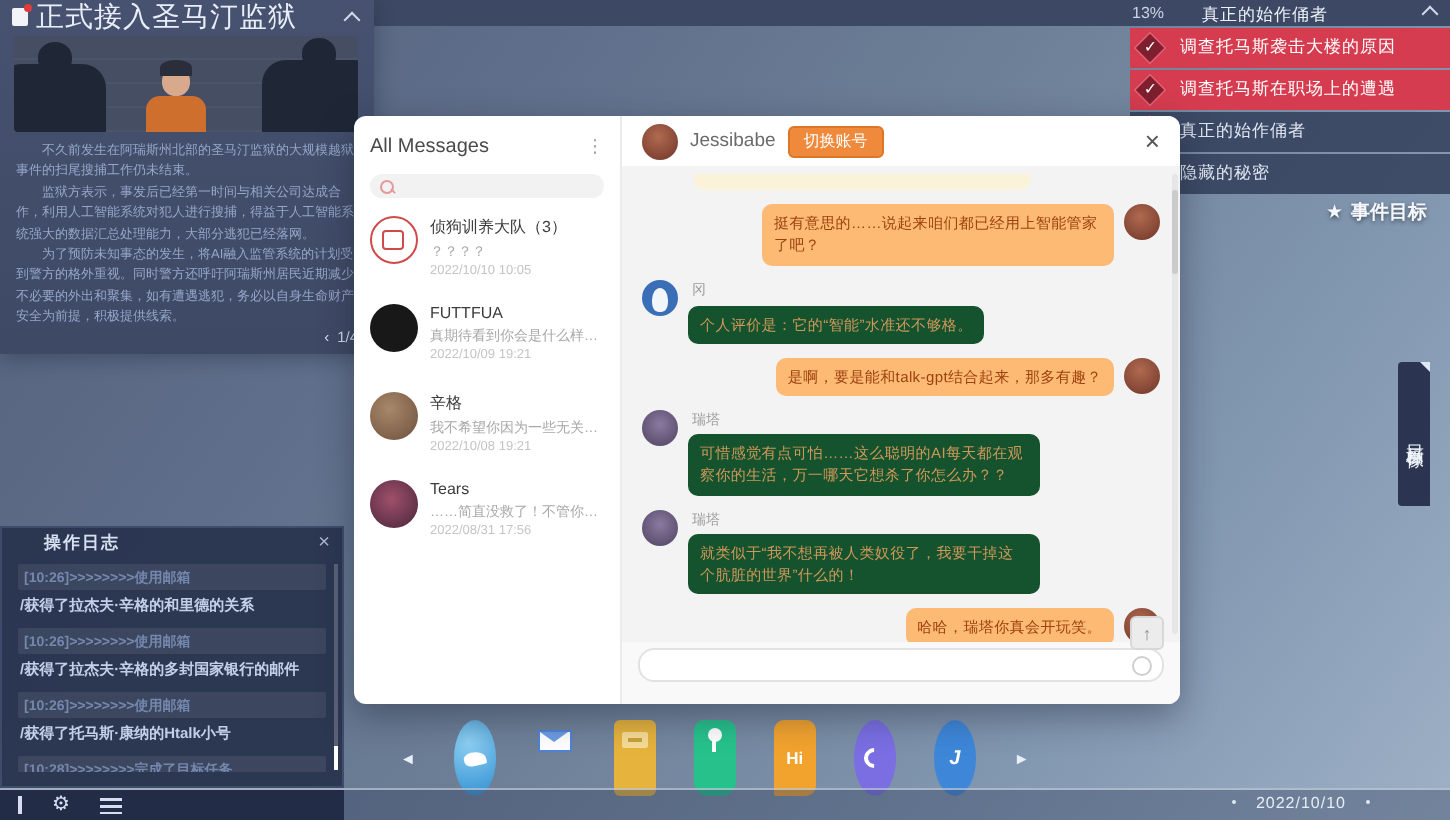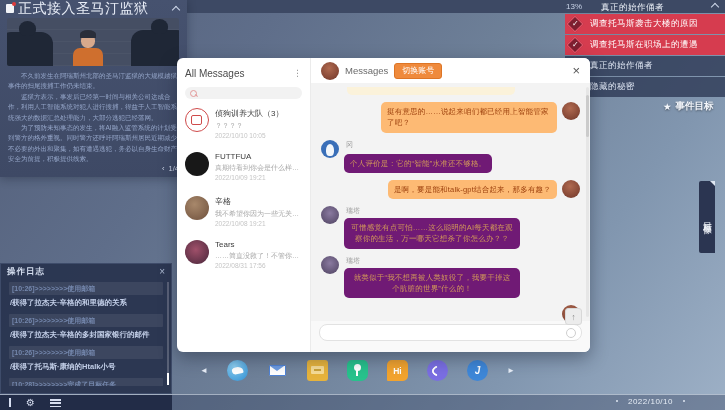--- a/index.html
+++ b/index.html
@@ -89,48 +89,48 @@
   .switch-btn{background:#ef8a3c;border:1px solid #dd7526;color:#fff;font-size:8px;padding:1.5px 7px;border-radius:3px;cursor:pointer;}
   .close-btn{margin-left:auto;color:#555;font-size:13px;line-height:1;cursor:pointer;}
   .cm-msgs{flex:1;background:#f3f3f3;padding:4px 10px 2px;position:relative;overflow:hidden;}
   .clip-bubble{margin-left:26px;width:168px;height:8px;border-radius:0 0 5px 5px;background:#fbf2da;}
   .msg{display:flex;gap:5px;margin-top:7px;align-items:flex-start;}
   .msg.right{justify-content:flex-end;}
   .m-av{width:18px;height:18px;border-radius:50%;flex:none;}
   .m-left-col{max-width:182px;}
   .m-sender{font-size:7px;color:#9b9b9b;margin:0 0 2px 2px;}
   .bubble{border-radius:5px;padding:4px 6px;font-size:7.5px;line-height:1.5;letter-spacing:.2px;display:inline-block;box-sizing:border-box;max-width:176px;}
-  .bubble.left{background:#701a75;color:#d0975a;text-align:center;}
+  .bubble.left{background:#14532d;color:#d0975a;}
   .bubble.right{background:#fdba74;color:#9e420f;}
   .msg-scrollbar{position:absolute;right:1px;top:4px;bottom:4px;width:3px;background:rgba(0,0,0,.05);border-radius:2px;}
   .msg-thumb{position:absolute;right:1px;top:12px;width:3px;height:42px;background:#cbcbcb;border-radius:2px;}
   .scroll-up{position:absolute;right:8px;bottom:27px;width:15px;height:15px;background:#ececec;border:1px solid #d8d8d8;
     border-radius:3px;color:#8f8f8f;font-size:9px;display:flex;align-items:center;justify-content:center;cursor:pointer;z-index:2;}
   .cm-input{height:23px;background:#f9f9f9;padding:3px 8px 5px;flex:none;box-sizing:content-box;}
   .input-box{height:15px;background:#fff;border:1px solid #e2e2e2;border-radius:8px;position:relative;}
   .input-box input{position:absolute;inset:0;border:0;background:transparent;outline:none;font-size:7.5px;padding:0 20px 0 8px;width:100%;box-sizing:border-box;}
   .send-ring{position:absolute;right:5px;top:50%;transform:translateY(-50%);width:8px;height:8px;border:1.5px solid #cfcfcf;border-radius:50%;}
 
   
   .log{position:absolute;left:0;top:263px;width:172px;height:131px;background:rgba(40,51,78,.93);
     border:1px solid rgba(120,140,180,.25);box-sizing:border-box;z-index:3;}
-  .log-header{height:15px;display:flex;align-items:center;justify-content:space-between;padding:0 6px;}
+  .log-header{height:15px;display:flex;align-items:center;justify-content:space-between;padding:0 6px;margin-left:15px;}
   .log-title{font-size:8.5px;color:#d6dff0;font-weight:bold;letter-spacing:1px;}
   .log-close{color:#aab7d0;font-size:10px;line-height:1;cursor:pointer;}
   .log-body{position:relative;height:110px;overflow:hidden;padding:0 8px;margin-top:-3px;font-weight:bold;}
   .log-time{background:rgba(255,255,255,.08);color:#7487ad;font-size:7px;padding:1.5px 3px;margin-top:6px;border-radius:1px;white-space:nowrap;}
   .log-result{color:#c3cfe8;font-size:7.5px;padding:3px 1px 0;white-space:nowrap;}
   .log-scroll{position:absolute;right:2px;top:18px;bottom:8px;width:2px;background:rgba(255,255,255,.22);}
   .log-thumb{position:absolute;right:2px;bottom:8px;width:2px;height:12px;background:#fff;}
 
   
   .dock{position:absolute;left:200px;top:360px;display:flex;align-items:center;gap:19px;z-index:2;}
   .dock-arrow{color:#e9eff8;font-size:8px;cursor:pointer;}
   .dock-items{display:flex;align-items:center;gap:19px;}
-  .dock-icon{width:21px;height:21px;position:relative;display:flex;align-items:center;justify-content:center;cursor:pointer;text-align:right;}
+  .dock-icon{width:21px;height:38px;position:relative;display:flex;align-items:center;justify-content:center;cursor:pointer;text-align:right;}
   .ic-browser{background:radial-gradient(circle at 35% 30%,#8ed0f2,#2f8ed2);border-radius:50%;}
   .ic-browser::after{content:'';width:11px;height:7px;background:#fff;border-radius:60% 100% 20% 70%;transform:rotate(-14deg);}
   .ic-mail::before{content:'';position:absolute;left:2px;top:5px;width:17px;height:11px;background:#fff;border:1px solid #4f83d6;border-radius:1px;box-sizing:border-box;}
   .ic-mail::after{content:'';position:absolute;left:3px;top:6px;border-left:7.5px solid transparent;border-right:7.5px solid transparent;border-top:5.5px solid #6d9ce2;}
   .ic-notes{background:#e6b33c;border-radius:3px;}
   .ic-notes::before{content:'';position:absolute;left:4px;top:6px;right:4px;height:8px;background:#f6dc96;border-radius:1px;}
   .ic-notes::after{content:'';position:absolute;left:7px;top:9px;width:7px;height:2px;background:#caa23a;}
   .ic-keys{background:#27c28c;border-radius:5px 5px 7px 7px;}
   .ic-keys::before{content:'';position:absolute;left:7px;top:4px;width:7px;height:7px;border-radius:50%;background:#fff;}
   .ic-keys::after{content:'';position:absolute;left:9.5px;top:10px;width:2px;height:6px;background:#fff;}
@@ -253,21 +253,21 @@
             <div class="c-name">Tears</div>
             <div class="c-preview">……简直没救了！不管你怎么样…</div>
             <div class="c-time">2022/08/31 17:56</div>
           </div>
         </div>
       </div>
   </div>
   <div class="chat-main">
     <div class="cm-header">
       <span class="cm-av av-user"></span>
-      <span class="cm-name">Messages</span>
+      <span class="cm-name">Jessibabe</span>
       <span class="switch-btn">切换账号</span>
       <span class="close-btn">×</span>
     </div>
     <div class="cm-msgs">
       <div class="clip-bubble"></div>
       <div>
           <div class="msg right">
             <div class="bubble right">挺有意思的……说起来咱们都已经用上智能管家了吧？</div>
             <span class="m-av av-user"></span>
           </div>
@@ -281,20 +281,21 @@
           </div>
           <div class="msg left">
             <span class="m-av av-purple"></span>
             <div class="m-left-col"><div class="m-sender">瑞塔</div><div class="bubble left">可惜感觉有点可怕……这么聪明的AI每天都在观察你的生活，万一哪天它想杀了你怎么办？？</div></div>
           </div>
           <div class="msg left">
             <span class="m-av av-purple"></span>
             <div class="m-left-col"><div class="m-sender">瑞塔</div><div class="bubble left">就类似于“我不想再被人类奴役了，我要干掉这个肮脏的世界”什么的！</div></div>
           </div>
           <div class="msg right">
+            <div class="bubble right">哈哈，瑞塔你真会开玩笑。</div>
             <span class="m-av av-user"></span>
           </div>
         </div>
       <div class="msg-scrollbar"></div>
       <div class="msg-thumb"></div>
     </div>
     <div class="scroll-up">↑</div>
     <div class="cm-input">
       <div class="input-box">
         <input style="">

